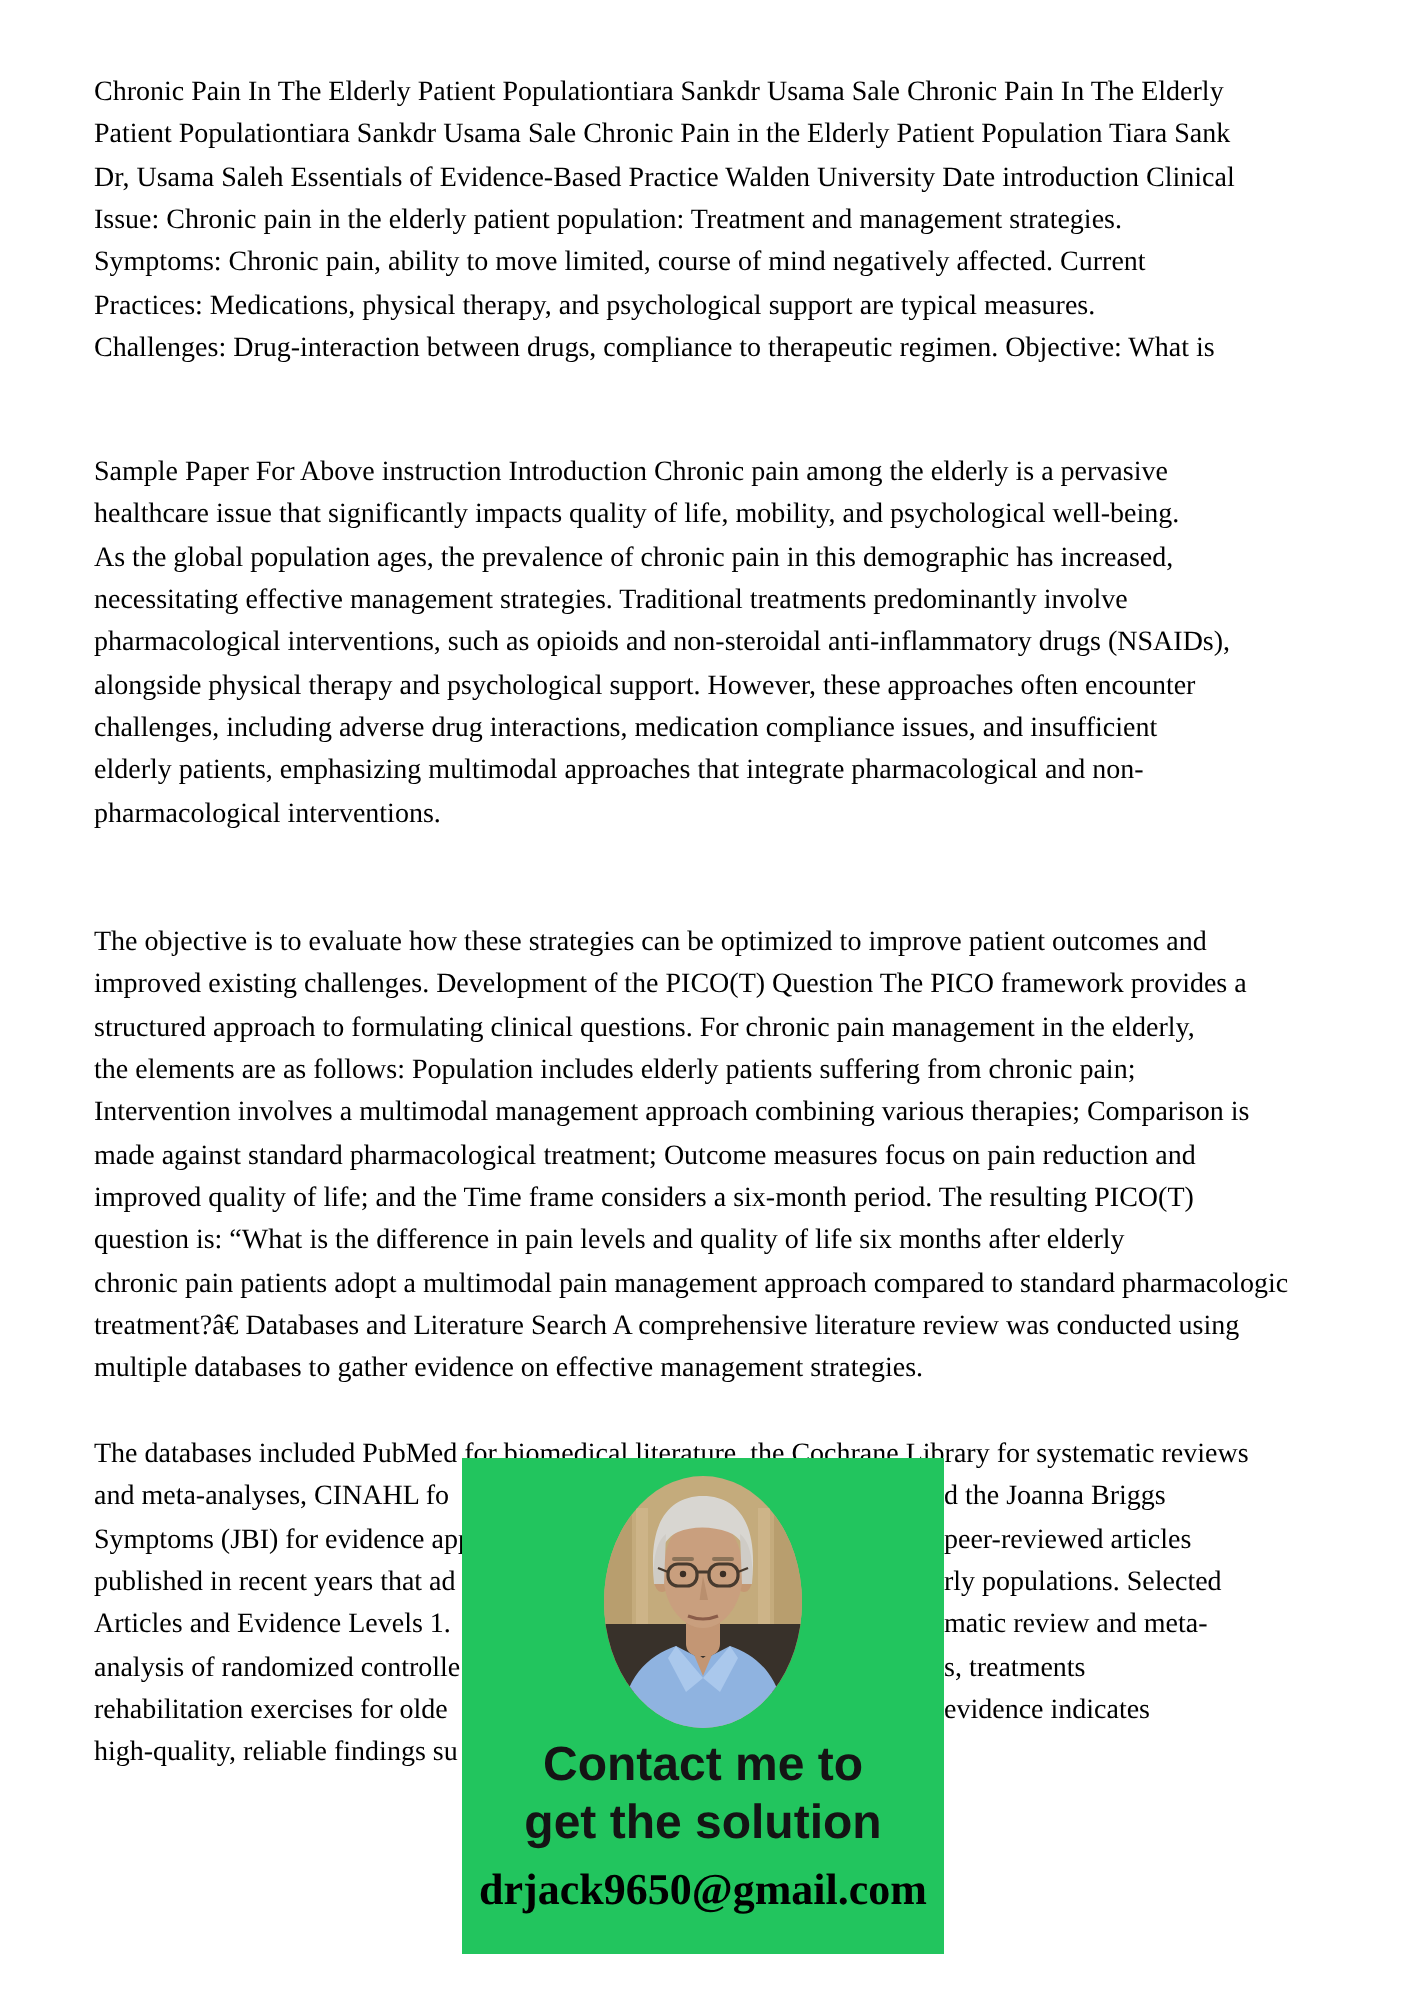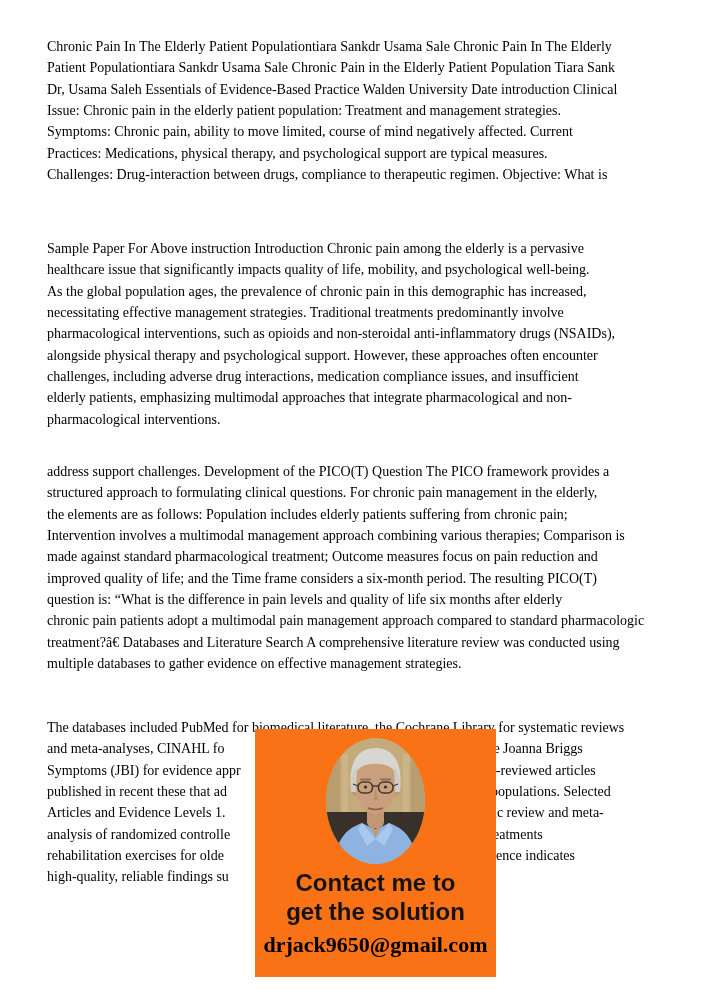--- a/index.html
+++ b/index.html
@@ -7,28 +7,28 @@
   body {
     width:708px; height:1000px; position:relative; overflow:hidden;
     font-family:"Liberation Serif", serif; color:#000;
   }
   .page { position:absolute; inset:0; background:#ffffff; }
   .para {
     position:absolute; left:47px; font-size:14px; line-height:21.33px;
     white-space:nowrap; color:#000;
   }
   .para-1 { top:36px; }
-  .para-2 { top:226px;margin-top:12px; }
+  .para-2 { top:226px; }
   .para-3 { top:461px; }
   .para-4 { top:717px; }
   .line { height:21.33px; position:relative; }
   .rfrag { position:absolute; left:425px; top:0; }
   .overlay {
     position:absolute; left:231px; top:729px; width:241px; height:248px;
-    background:#f97316; z-index:5; text-align:center;margin-left:24px;
+    background:#22c55e; z-index:5; text-align:center;
   }
   .photo { position:absolute; left:71px; top:9px; width:99px; height:126px; }
   .contact-heading {
     position:absolute; top:139px; left:0; width:100%;
     font-family:"Liberation Sans", sans-serif; font-weight:bold;
     font-size:24px; line-height:29px; color:#141414;
   }
   .contact-email {
     position:absolute; top:203px; left:0; width:100%;
     font-family:"Liberation Serif", serif; font-weight:bold;
@@ -56,21 +56,22 @@
     <div class="line">As the global population ages, the prevalence of chronic pain in this demographic has increased,</div>
     <div class="line">necessitating effective management strategies. Traditional treatments predominantly involve</div>
     <div class="line">pharmacological interventions, such as opioids and non-steroidal anti-inflammatory drugs (NSAIDs),</div>
     <div class="line">alongside physical therapy and psychological support. However, these approaches often encounter</div>
     <div class="line">challenges, including adverse drug interactions, medication compliance issues, and insufficient</div>
     <div class="line">elderly patients, emphasizing multimodal approaches that integrate pharmacological and non-</div>
     <div class="line">pharmacological interventions.</div>
   </div>
 
   <div class="para para-3">
-    <div class="line">address support challenges. Development of the PICO(T) Question The PICO framework provides a</div>
+    <div class="line">The objective is to evaluate how these strategies can be optimized to improve patient outcomes and</div>
+    <div class="line">improved existing challenges. Development of the PICO(T) Question The PICO framework provides a</div>
     <div class="line">structured approach to formulating clinical questions. For chronic pain management in the elderly,</div>
     <div class="line">the elements are as follows: Population includes elderly patients suffering from chronic pain;</div>
     <div class="line">Intervention involves a multimodal management approach combining various therapies; Comparison is</div>
     <div class="line">made against standard pharmacological treatment; Outcome measures focus on pain reduction and</div>
     <div class="line">improved quality of life; and the Time frame considers a six-month period. The resulting PICO(T)</div>
     <div class="line">question is: “What is the difference in pain levels and quality of life six months after elderly</div>
     <div class="line">chronic pain patients adopt a multimodal pain management approach compared to standard pharmacologic</div>
     <div class="line">treatment?â€ Databases and Literature Search A comprehensive literature review was conducted using</div>
     <div class="line">multiple databases to gather evidence on effective management strategies.</div>
   </div>
@@ -79,21 +80,21 @@
     <div class="line">The databases included PubMed for biomedical literature, the Cochrane Library for systematic reviews</div>
     <div class="line">
       <span>and meta-analyses, CINAHL fo</span>
       <span class="rfrag">d the Joanna Briggs</span>
     </div>
     <div class="line">
       <span>Symptoms (JBI) for evidence appr</span>
       <span class="rfrag">peer-reviewed articles</span>
     </div>
     <div class="line">
-      <span>published in recent these that ad</span>
+      <span>published in recent years that ad</span>
       <span class="rfrag">rly populations. Selected</span>
     </div>
     <div class="line">
       <span>Articles and Evidence Levels 1.</span>
       <span class="rfrag">matic review and meta-</span>
     </div>
     <div class="line">
       <span>analysis of randomized controlle</span>
       <span class="rfrag">s, treatments</span>
     </div>

